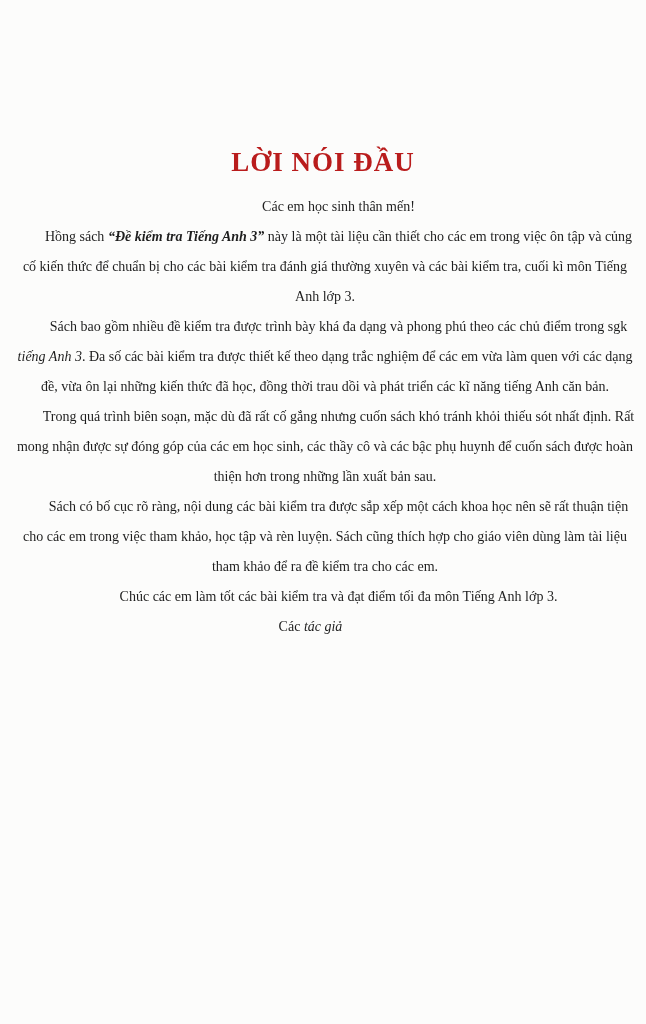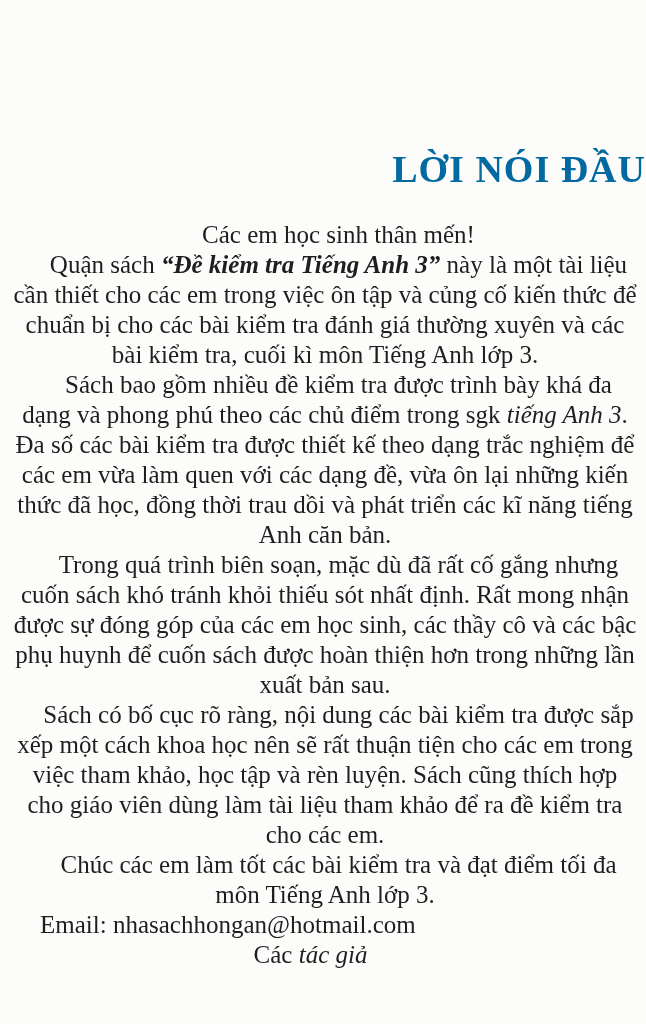--- a/index.html
+++ b/index.html
@@ -9,30 +9,30 @@
     width: 646px;
     height: 1024px;
     margin: 0 auto;
     background: #fcfcfb;
     color: #1e1e1e;
     font-family: "Liberation Serif", "DejaVu Serif", serif;
     overflow: hidden;
   }
   .title {
     margin-top: 146px;
-    text-align: right;
-    font-size: 38px;
+    text-align: center;
+    font-size: 27px;
     font-weight: 600;
     letter-spacing: 1px;
     line-height: 1.25;
-    color: #0369a1;
+    color: #b91c1c;
   }
   .content {
-    margin: 26px 9px 0 13px; 
-    font-size: 25px;
+    margin: 12px 9px 0 13px; 
+    font-size: 14px;
     line-height: 30px;
     text-align: justify;
   }
   .content p {
     text-indent: 27px;
     margin: 0;
     text-align: center;
   }
   .content p.contact {
     text-align: left;
@@ -53,43 +53,40 @@
 
   <h1 class="title">LỜI NÓI ĐẦU</h1>
 
   <div class="content">
 
     <p>
       <span>Các em học sinh thân mến!</span>
     </p>
 
     <p>
-      <span>Quận sách </span><b class="book-title">“Đề kiểm tra Tiếng Anh 3”</b><span> này là một tài liệu cần thiết cho các em trong việc ôn tập và củng cố kiến thức để chuẩn bị cho các bài kiểm tra đánh giá thường xuyên và các bài kiểm tra, cuối kì môn Tiếng Anh lớp 3.</span>
+      <span>Hồng sách </span><b class="book-title">“Đề kiểm tra Tiếng Anh 3”</b><span> này là một tài liệu cần thiết cho các em trong việc ôn tập và củng cố kiến thức để chuẩn bị cho các bài kiểm tra đánh giá thường xuyên và các bài kiểm tra, cuối kì môn Tiếng Anh lớp 3.</span>
     </p>
 
     <p>
       <span>Sách bao gồm nhiều đề kiểm tra được trình bày khá đa dạng và phong phú theo các chủ điểm trong sgk </span><i class="ital">tiếng Anh 3</i><span>. Đa số các bài kiểm tra được thiết kế theo dạng trắc nghiệm để các em vừa làm quen với các dạng đề, vừa ôn lại những kiến thức đã học, đồng thời trau dồi và phát triển các kĩ năng tiếng Anh căn bản.</span>
     </p>
 
     <p>
       <span>Trong quá trình biên soạn, mặc dù đã rất cố gắng nhưng cuốn sách khó tránh khỏi thiếu sót nhất định. Rất mong nhận được sự đóng góp của các em học sinh, các thầy cô và các bậc phụ huynh để cuốn sách được hoàn thiện hơn trong những lần xuất bản sau.</span>
     </p>
 
     <p>
       <span>Sách có bố cục rõ ràng, nội dung các bài kiểm tra được sắp xếp một cách khoa học nên sẽ rất thuận tiện cho các em trong việc tham khảo, học tập và rèn luyện. Sách cũng thích hợp cho giáo viên dùng làm tài liệu tham khảo để ra đề kiểm tra cho các em.</span>
     </p>
 
     <p>
       <span>Chúc các em làm tốt các bài kiểm tra và đạt điểm tối đa môn Tiếng Anh lớp 3.</span>
     </p>
 
 
 
-    <p class="contact">
-      <span>Email: nhasachhongan@hotmail.com</span>
-    </p>
 
     <p class="signature">
       <span>Các </span><i class="ital">tác giả</i>
     </p>
 
   </div>
 </div>
 
 </body></html>

